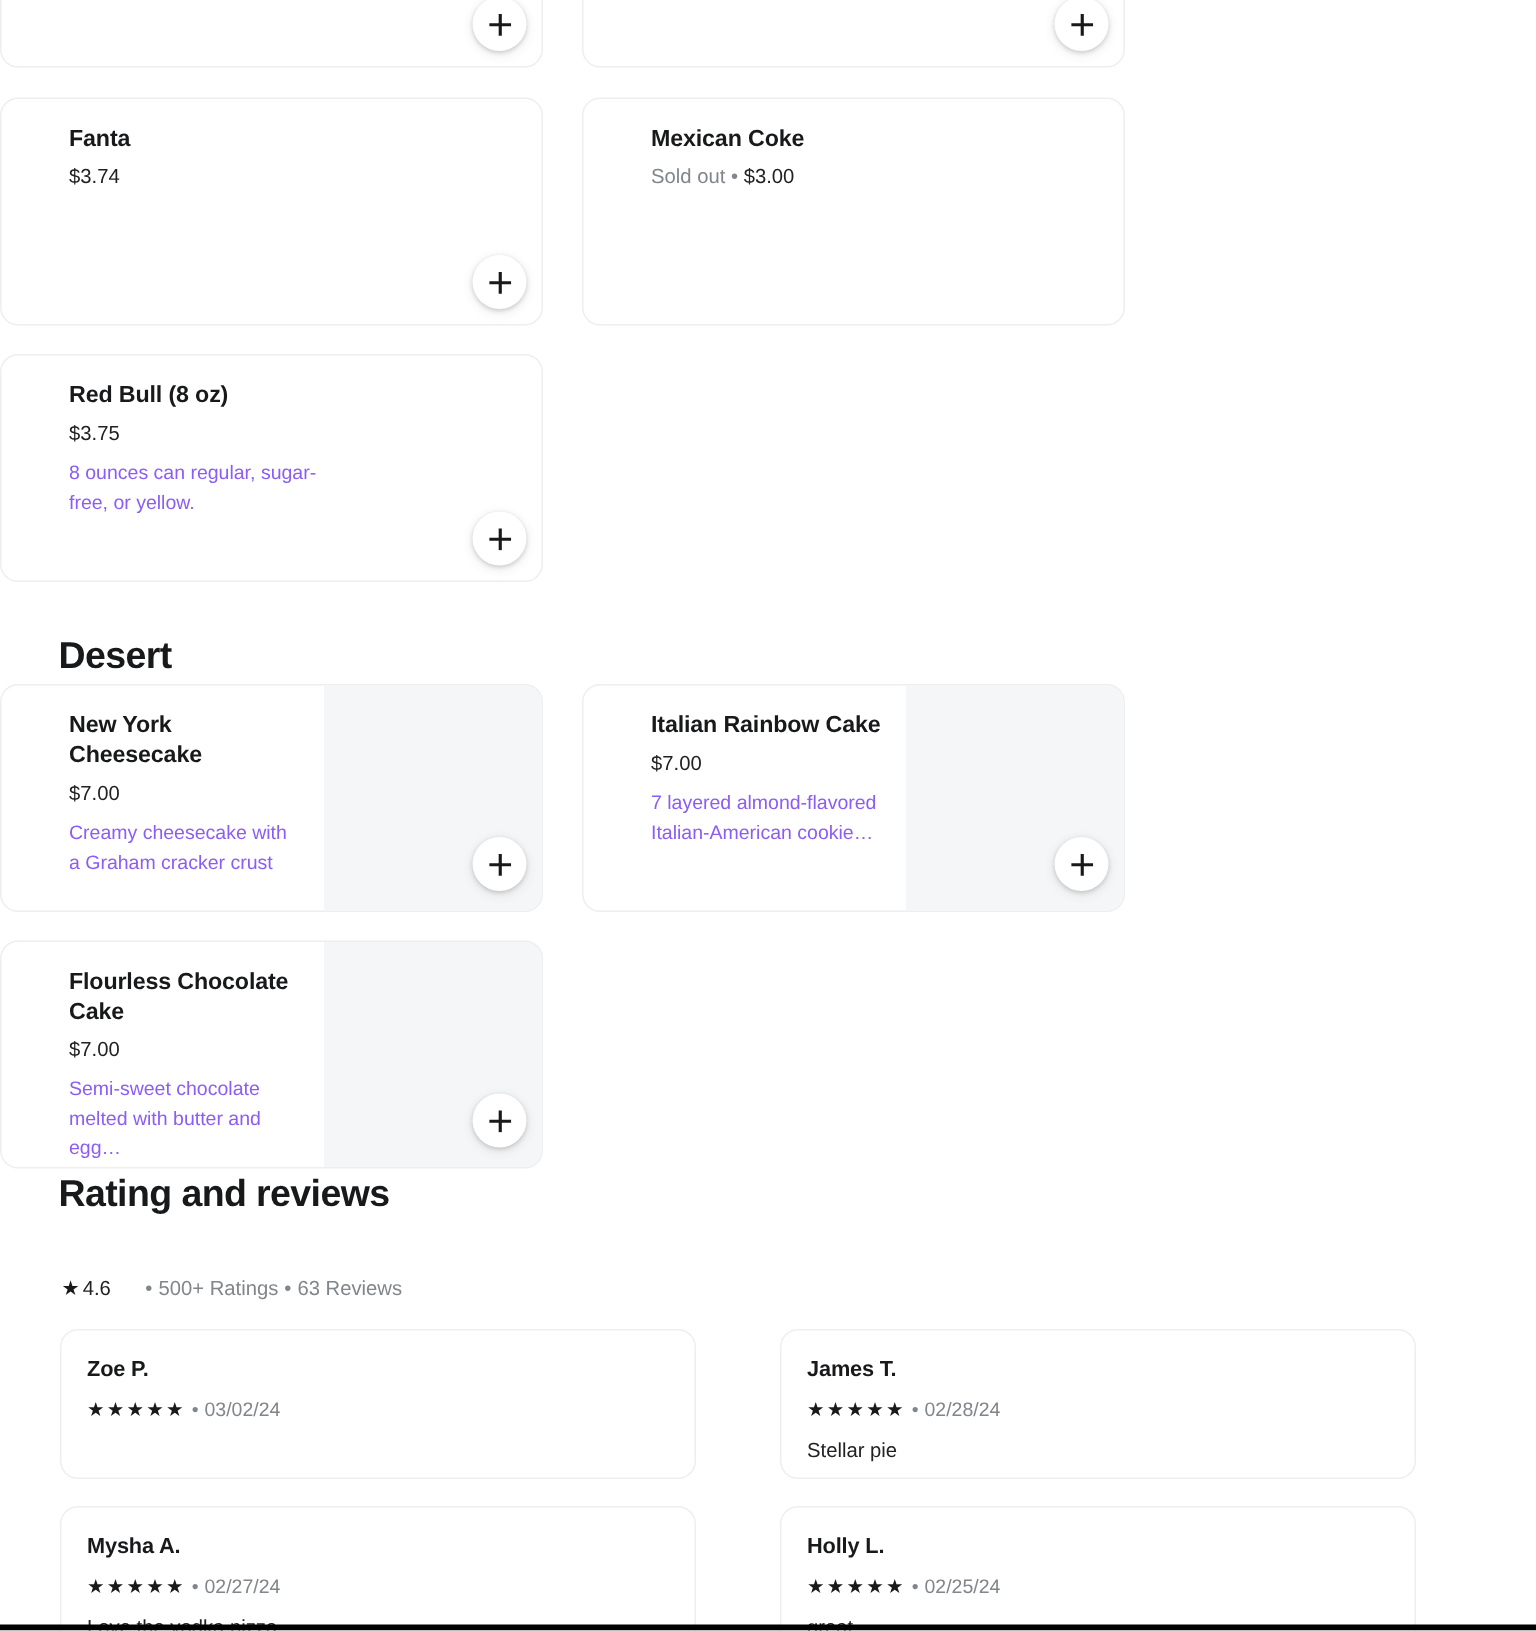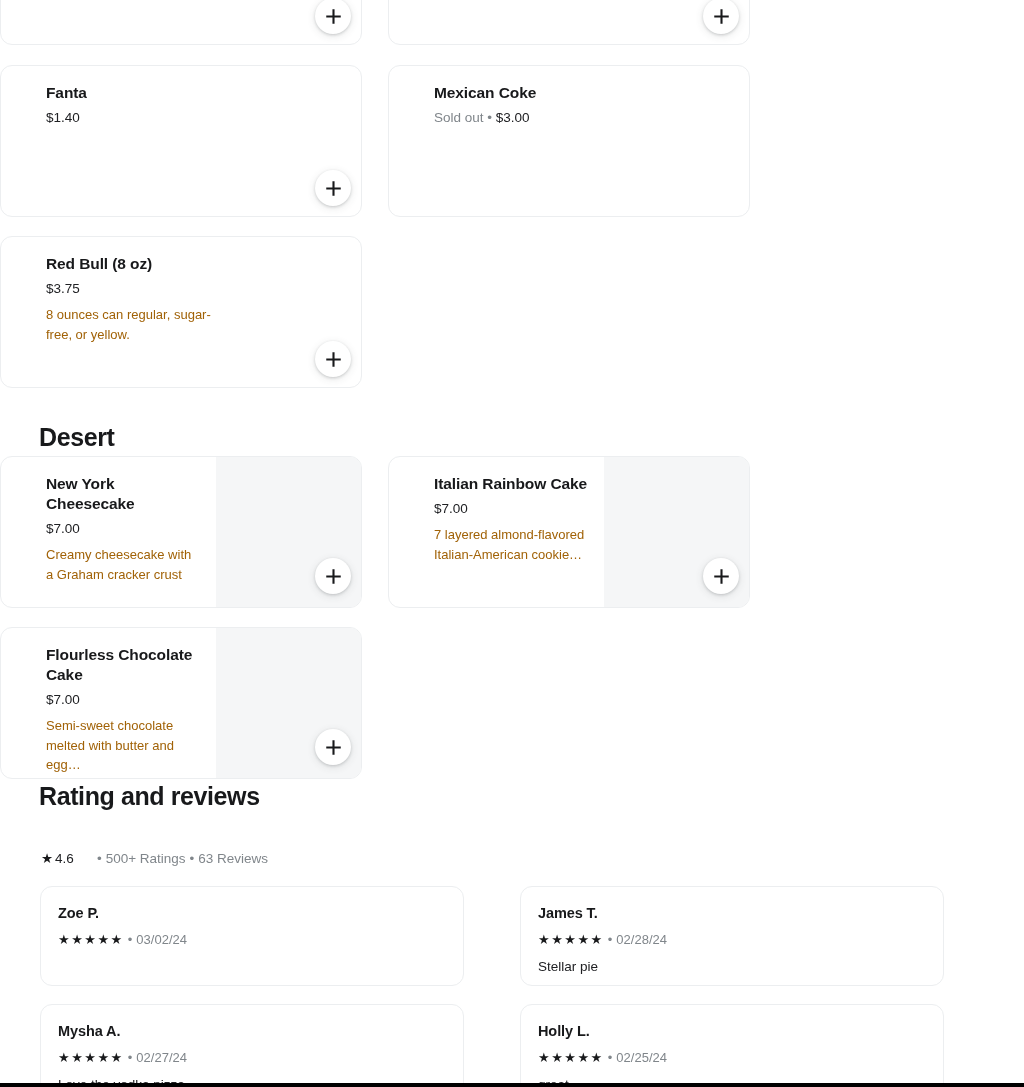--- a/index.html
+++ b/index.html
@@ -59,21 +59,21 @@
     color: #202124;
     margin-top: 6px;
   }
   .item-price .soldout {
     color: #80868b;
   }
 
   .item-desc {
     font-size: 13px;
     line-height: 19.5px;
-    color: #a16207;
+    color: #8b5cf6;
     margin-top: 7px;
   }
 
   .card-thumb {
     width: 145px;
     flex: 0 0 145px;
     background: #f5f6f7;
     align-self: stretch;
   }
 
@@ -208,21 +208,21 @@
         <path d="M7.5 1.3v12.4M1.3 7.5h12.4" stroke="#18191b" stroke-width="2.1" stroke-linecap="square"></path>
       </svg>
     </button>
   </div>
 
   <div class="menu-card col-left" style="top:65px; height:152px;">
     <div class="card-inner">
       <div class="card-text">
         <div class="item-name">Fanta</div>
         <div class="item-price">
-          <span>$1.40</span>
+          <span>$3.74</span>
         </div>
       </div>
     </div>
     <button class="plus-btn" style="right:10px; bottom:10px;">
       <svg width="15" height="15" viewBox="0 0 15 15" aria-hidden="true">
         <path d="M7.5 1.3v12.4M1.3 7.5h12.4" stroke="#18191b" stroke-width="2.1" stroke-linecap="square"></path>
       </svg>
     </button>
   </div>
 

